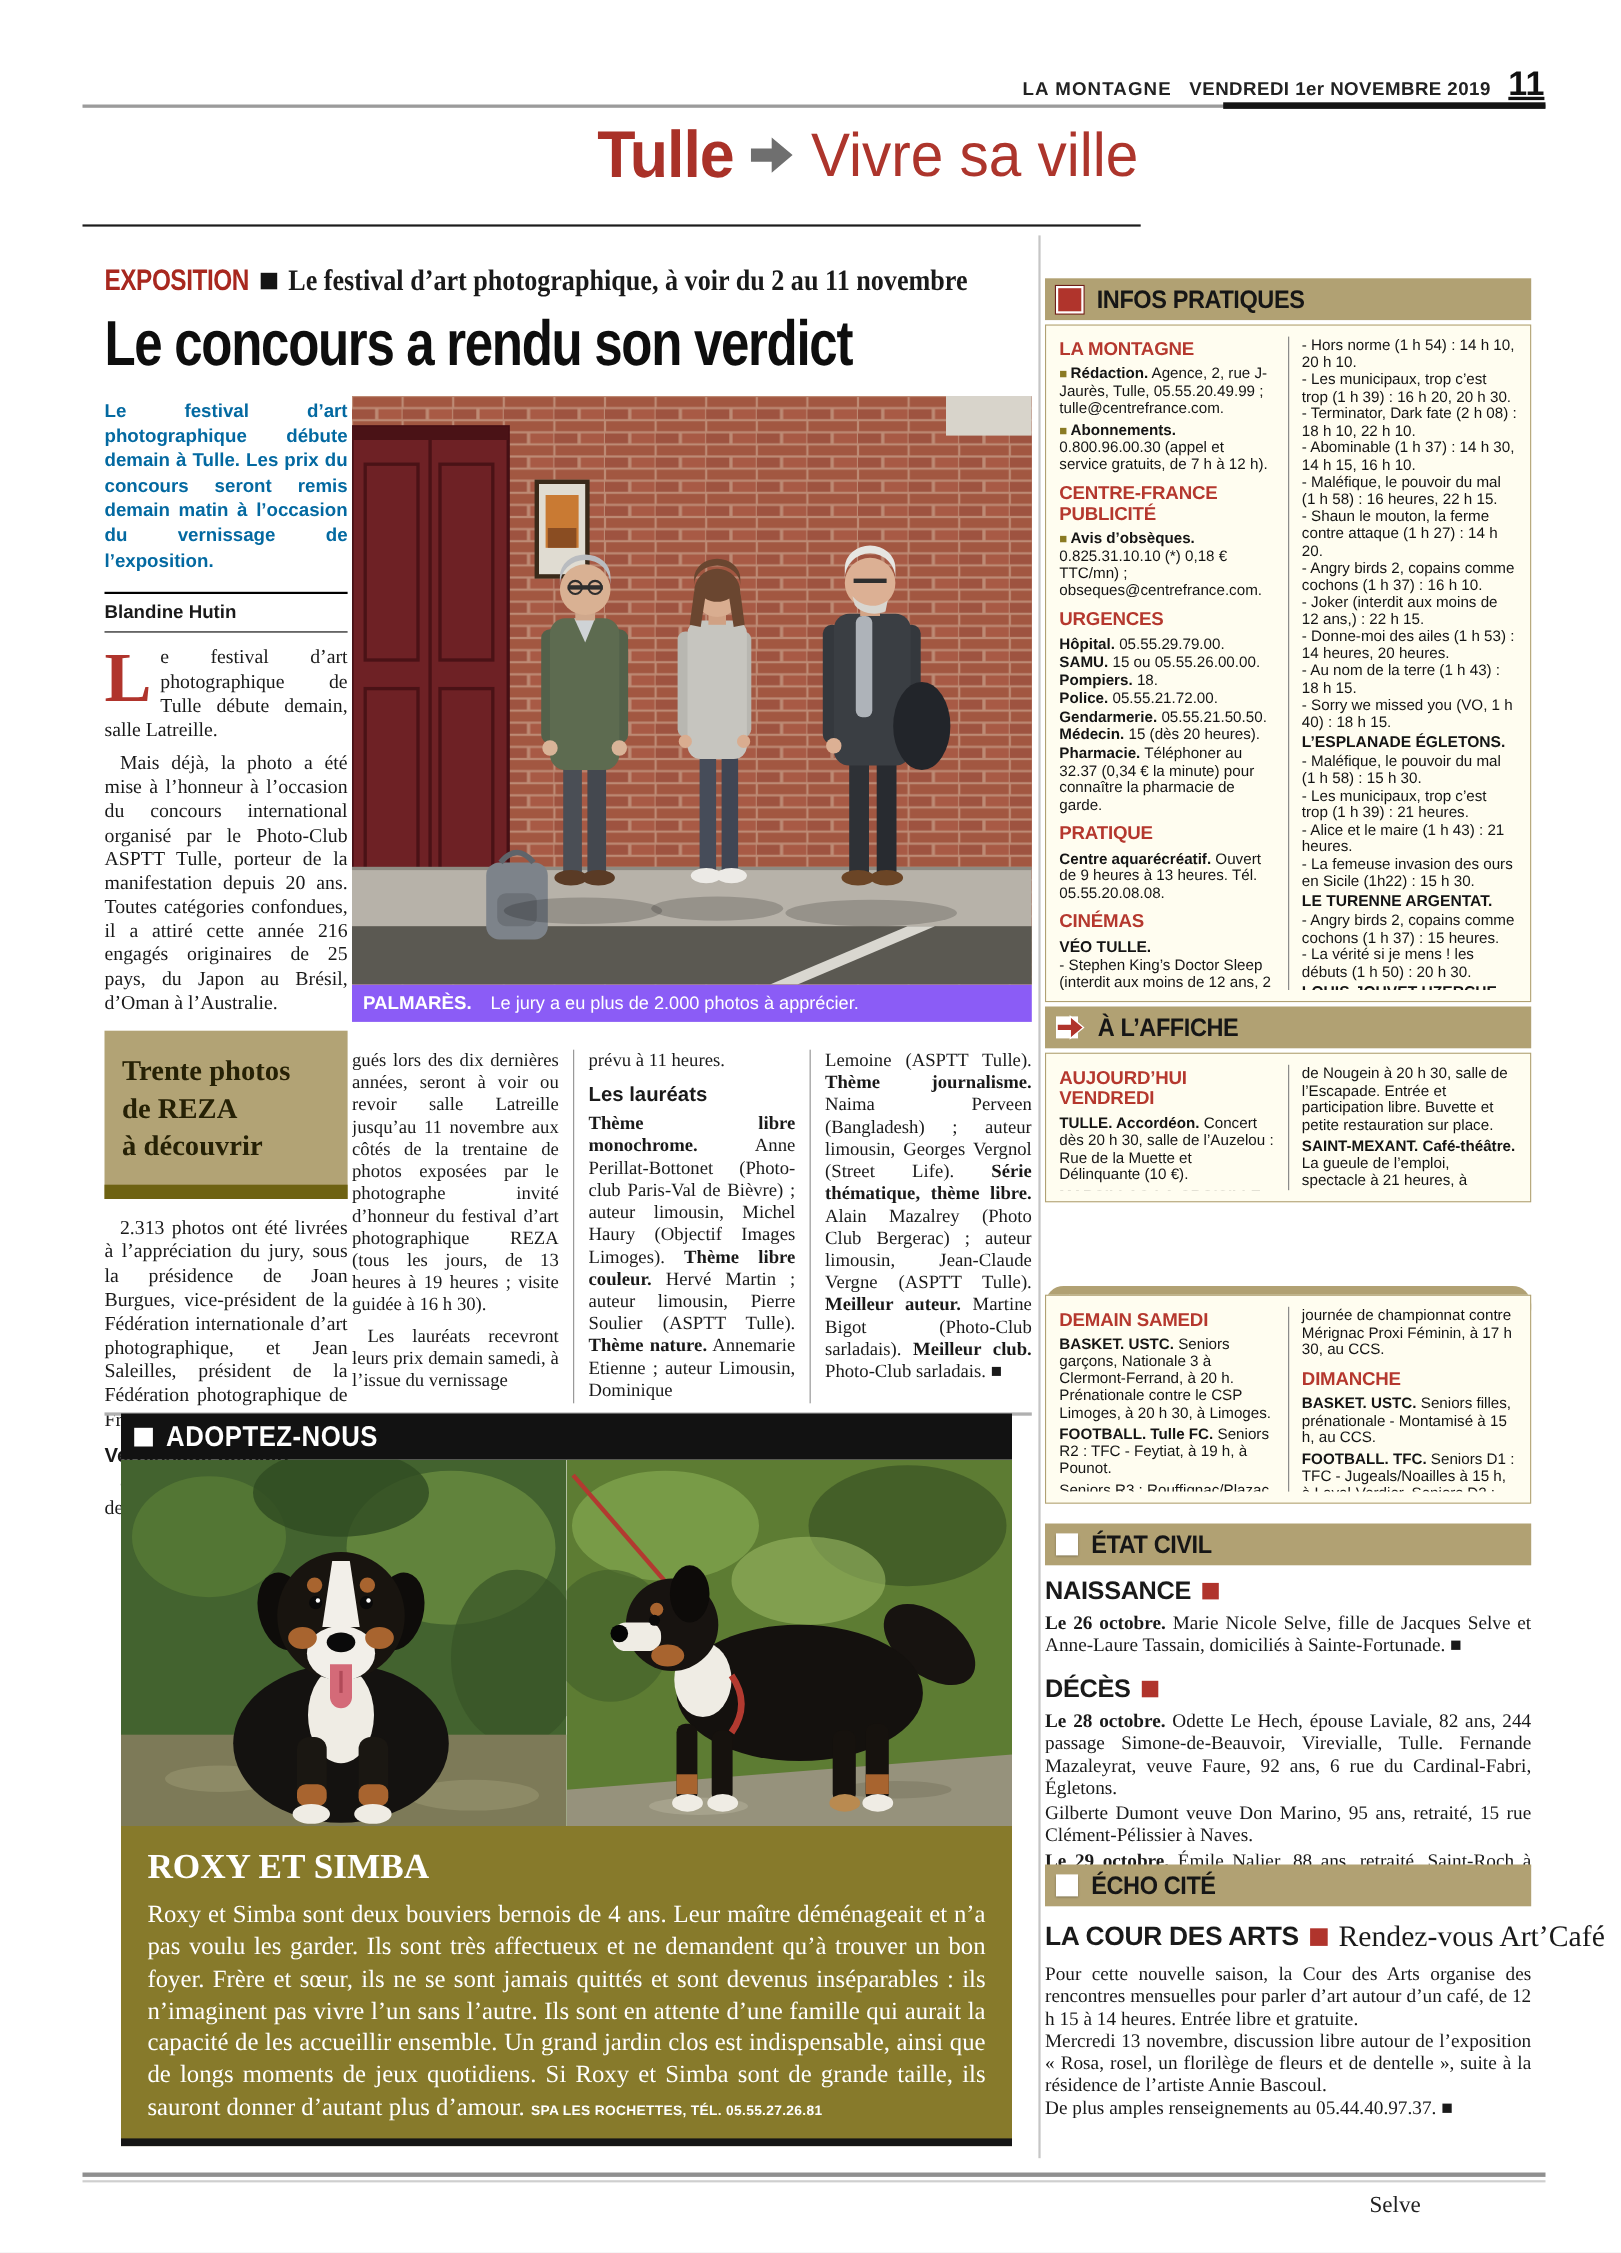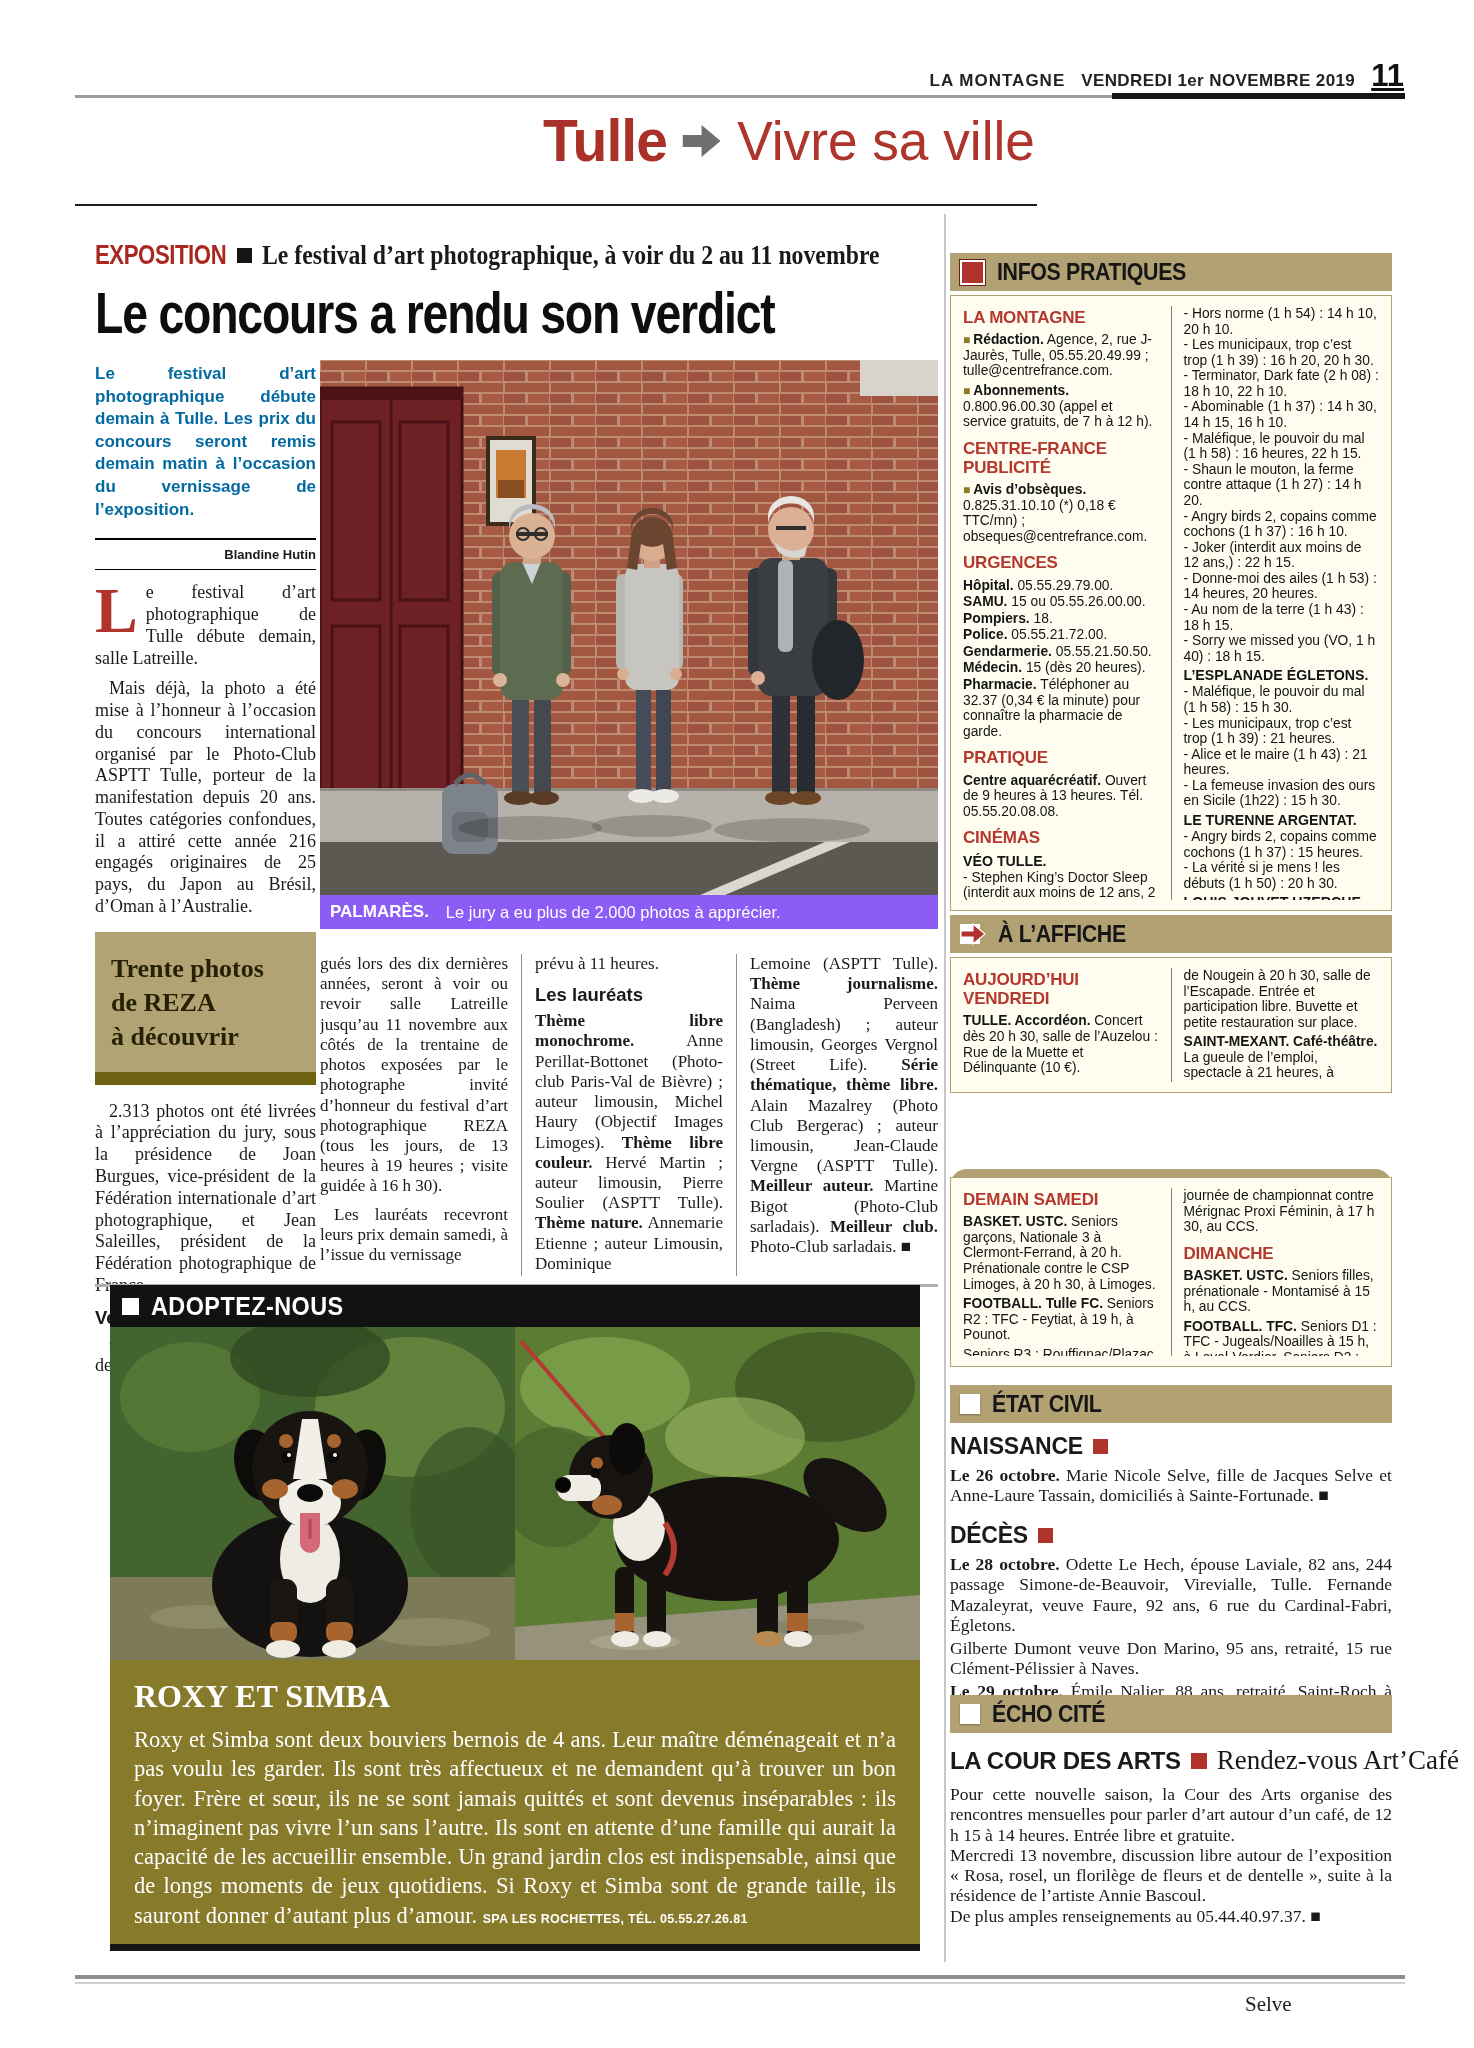--- a/index.html
+++ b/index.html
@@ -27,21 +27,21 @@
   .article{position:absolute;left:95px;top:240px;width:843px;}
   .kicker-row{display:flex;align-items:center;gap:10px;white-space:nowrap;}
   .kicker{color:#a8281f;font-weight:bold;font-size:27px;letter-spacing:-.5px;transform:scaleX(.82);transform-origin:0 50%;}
   .ksq{width:15px;height:15px;background:#141414;flex:0 0 auto;margin-left:-28px;}
   .kicker-txt{font-family:"Liberation Serif",serif;font-weight:bold;font-size:27px;transform:scaleX(.88);transform-origin:0 50%;}
   .hl{margin:8px 0 14px;font-size:58px;font-weight:bold;letter-spacing:-1.5px;white-space:nowrap;
       transform:scaleX(.8);transform-origin:0 50%;color:#0e0e0e;}
   .leftcol{width:221px;}
   .lead{font-weight:bold;font-size:17px;line-height:1.33;text-align:justify;color:#0369a1;}
   .byline{margin:16px 0 12px;border-top:2px solid #000;border-bottom:1px solid #000;
-          text-align:right;font-weight:bold;font-size:13px;padding:7px 0;}
+          text-align:left;font-weight:bold;font-size:17px;padding:7px 0;}
   .ap{font-family:"Liberation Serif",serif;font-size:18px;line-height:1.21;text-align:justify;margin:0 0 9px;}
   .ind{text-indent:14px;}
   .dc{float:left;font-family:"Liberation Serif",serif;font-weight:bold;color:#b0342c;
       font-size:64px;line-height:50px;margin:4px 8px 0 0;}
   .callout{margin:14px 0 16px;background:#b2a375;padding:20px 16px 30px;position:relative;}
   .callout .l{font-family:"Liberation Serif",serif;font-weight:bold;font-size:26px;line-height:1.32;color:#262105;}
   .callout .strip{position:absolute;left:0;right:0;bottom:0;height:13px;background:#6e6212;}
   .ash{font-weight:bold;font-size:18.5px;margin:10px 0 5px;}
 
   .photo-wrap{position:absolute;left:225px;top:120px;width:618px;}

